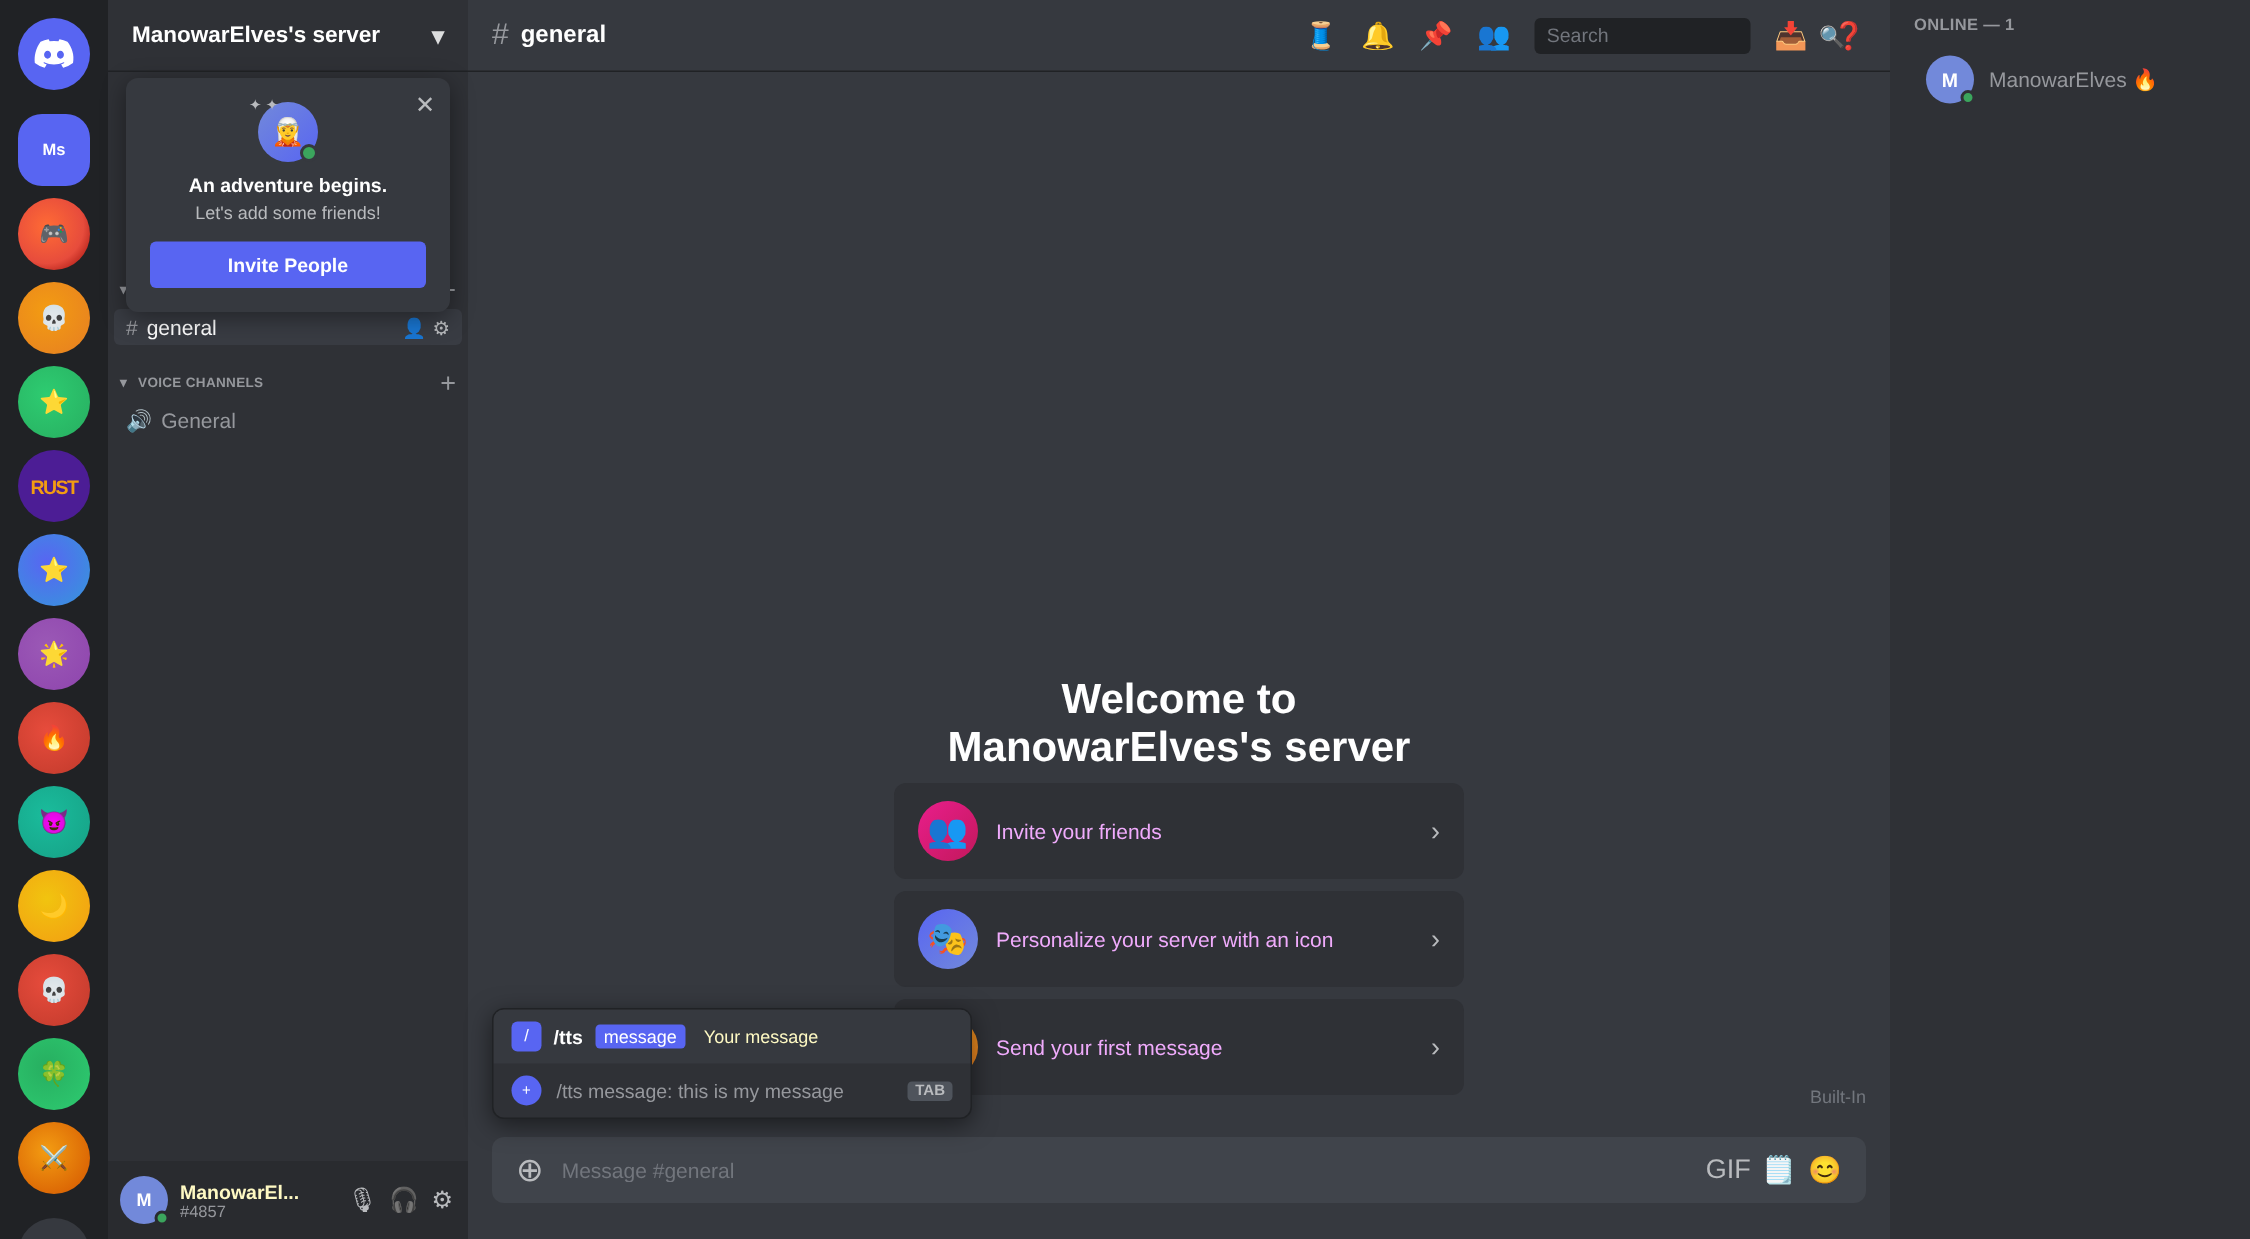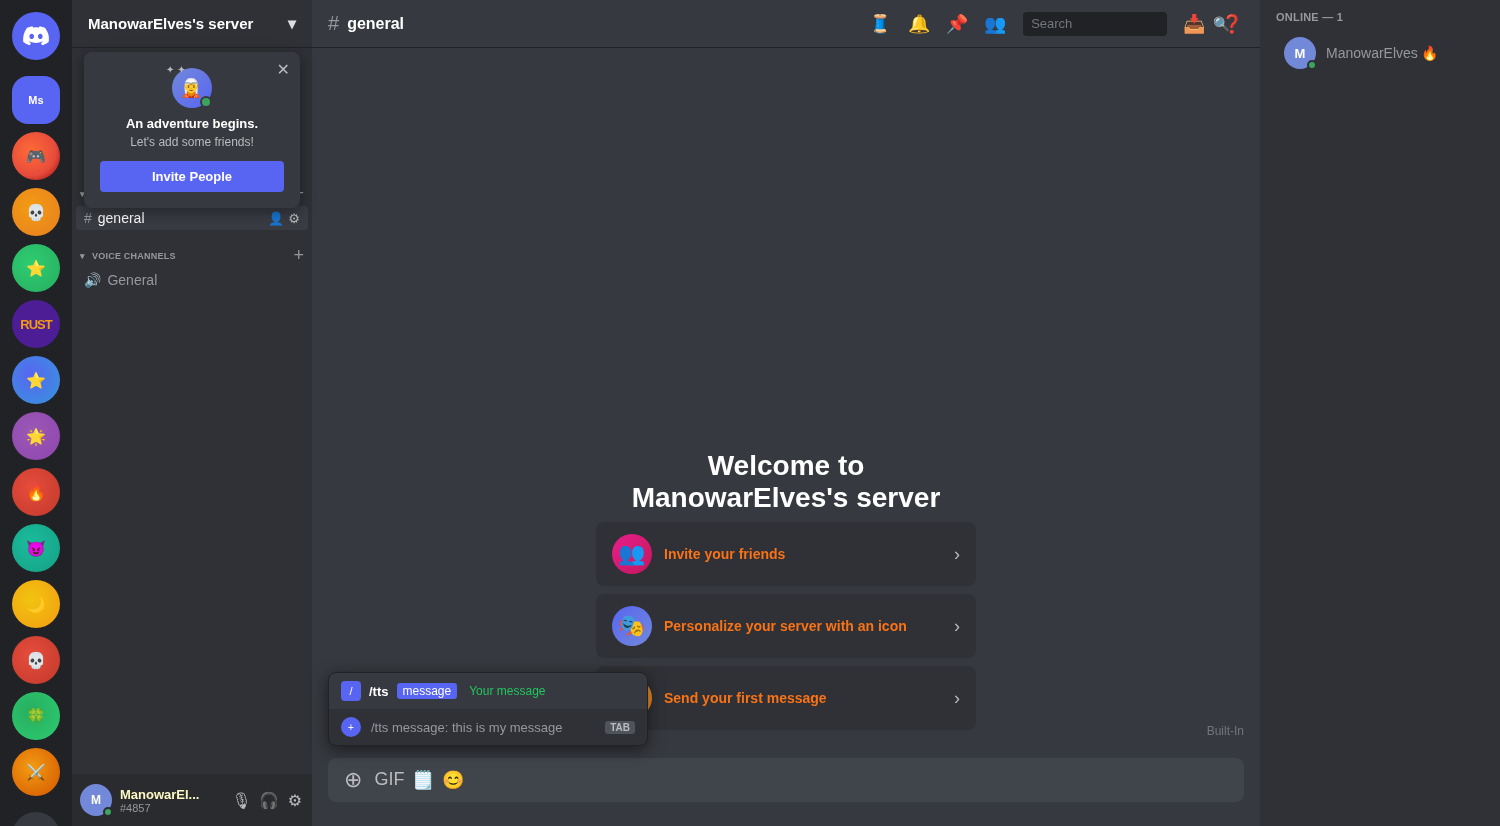--- a/index.html
+++ b/index.html
@@ -315,21 +315,21 @@
     .welcome-action-icon {
       width: 40px;
       height: 40px;
       border-radius: 50%;
       display: flex;
       align-items: center;
       justify-content: center;
       font-size: 22px;
       flex-shrink: 0;
     }
-    .welcome-action-text { flex: 1; font-size: 14px; font-weight: 700; color: #f97316; }
+    .welcome-action-text { flex: 1; font-size: 14px; font-weight: 400; color: #f0abfc; }
     .welcome-action-arrow { color: #b9bbbe; font-size: 18px; }
 
     
     .message-input-area {
       padding: 0 16px 24px 16px;
       position: relative;
     }
 
     
     .autocomplete-popup {
@@ -368,21 +368,21 @@
     }
     .autocomplete-param {
       background: #5865f2;
       color: #fff;
       font-size: 12px;
       padding: 1px 6px;
       border-radius: 3px;
     }
     .autocomplete-param-desc {
       font-size: 12px;
-      color: #22c55e;
+      color: #fef9c3;
       margin-left: 4px;
       text-align: center;
     }
     .autocomplete-suggestion {
       padding: 8px 12px;
       display: flex;
       align-items: center;
       gap: 10px;
       cursor: pointer;
     }
@@ -687,20 +687,21 @@
           <span>this is my message</span>
         </span>
         <span class="autocomplete-sugg-tab">TAB</span>
       </div>
     </div>
 
     <span class="built-in-label">Built-In</span>
 
     <div class="message-input-box">
       <span class="message-input-add">⊕</span>
+      <input class="message-input" type="text" placeholder="Message #general" style="">
       <div class="message-input-actions">
         <span class="message-action-icon">GIF</span>
         <span class="message-action-icon">🗒️</span>
         <span class="message-action-icon">😊</span>
       </div>
     </div>
   </div>
 </div>
 
 <div class="right-sidebar">

